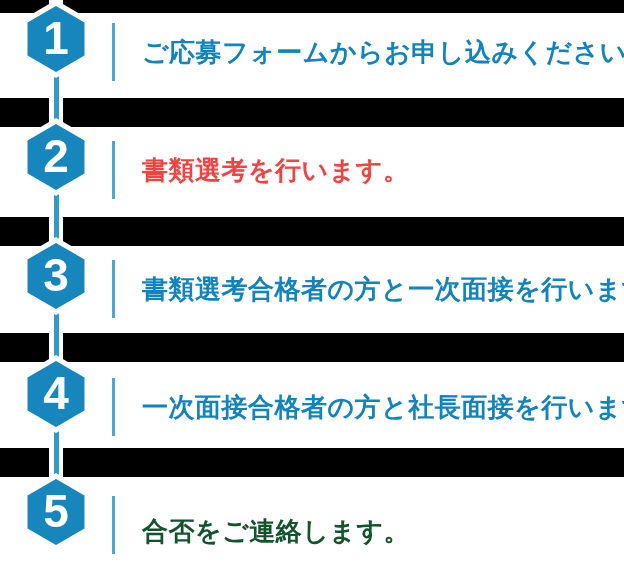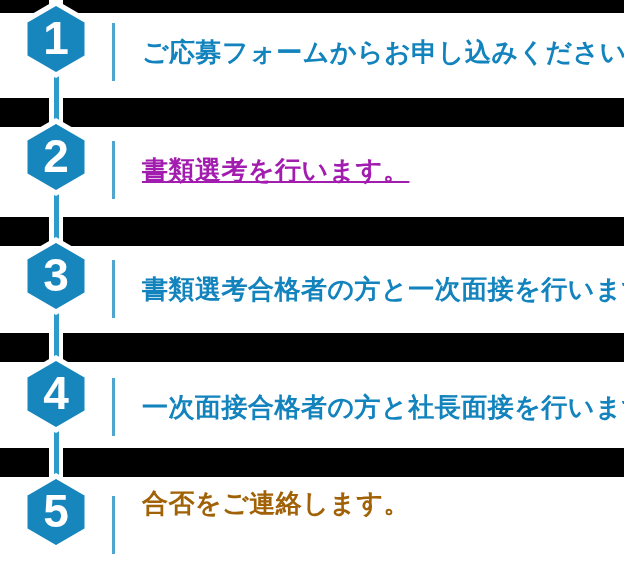--- a/index.html
+++ b/index.html
@@ -109,21 +109,21 @@
   </div>
 
   <div class="step">
     <div class="hex-wrap" style="left: 19px; top: 116px;">
       <svg width="74" height="82" viewBox="0 0 74 82">
         <polygon class="hex-poly" points="37,5 68,23 68,59 37,77 6,59 6,23" stroke-width="5" stroke-linejoin="miter" fill="#1786bd" stroke="#ffffff"></polygon>
       </svg>
       <span class="hex-number" style="color: rgb(255, 255, 255);">2</span>
     </div>
     <div class="divider" style="top: 141px; background: rgb(79, 165, 206);"></div>
-    <div class="step-label" style="top: 155px; color: #a21caf; text-decoration: underline;">書類選考を行います。</div>
+    <div class="step-label" style="top: 155px; color: #ef4444;">書類選考を行います。</div>
   </div>
 
   <div class="step">
     <div class="hex-wrap" style="left: 19px; top: 235px;">
       <svg width="74" height="82" viewBox="0 0 74 82">
         <polygon class="hex-poly" points="37,5 68,23 68,59 37,77 6,59 6,23" stroke-width="5" stroke-linejoin="miter" fill="#1786bd" stroke="#ffffff"></polygon>
       </svg>
       <span class="hex-number" style="color: rgb(255, 255, 255);">3</span>
     </div>
     <div class="divider" style="top: 260px; background: rgb(79, 165, 206);"></div>
@@ -142,16 +142,16 @@
   </div>
 
   <div class="step">
     <div class="hex-wrap" style="left: 19px; top: 471px;">
       <svg width="74" height="82" viewBox="0 0 74 82">
         <polygon class="hex-poly" points="37,5 68,23 68,59 37,77 6,59 6,23" stroke-width="5" stroke-linejoin="miter" fill="#1786bd" stroke="#ffffff"></polygon>
       </svg>
       <span class="hex-number" style="color: rgb(255, 255, 255);">5</span>
     </div>
     <div class="divider" style="top: 496px; background: rgb(79, 165, 206);"></div>
-    <div class="step-label" style="top: 488px; color: #a16207;">合否をご連絡します。</div>
+    <div class="step-label" style="top: 516px; color: #14532d;">合否をご連絡します。</div>
   </div>
 </div>
 </div>
 
 </body></html>

